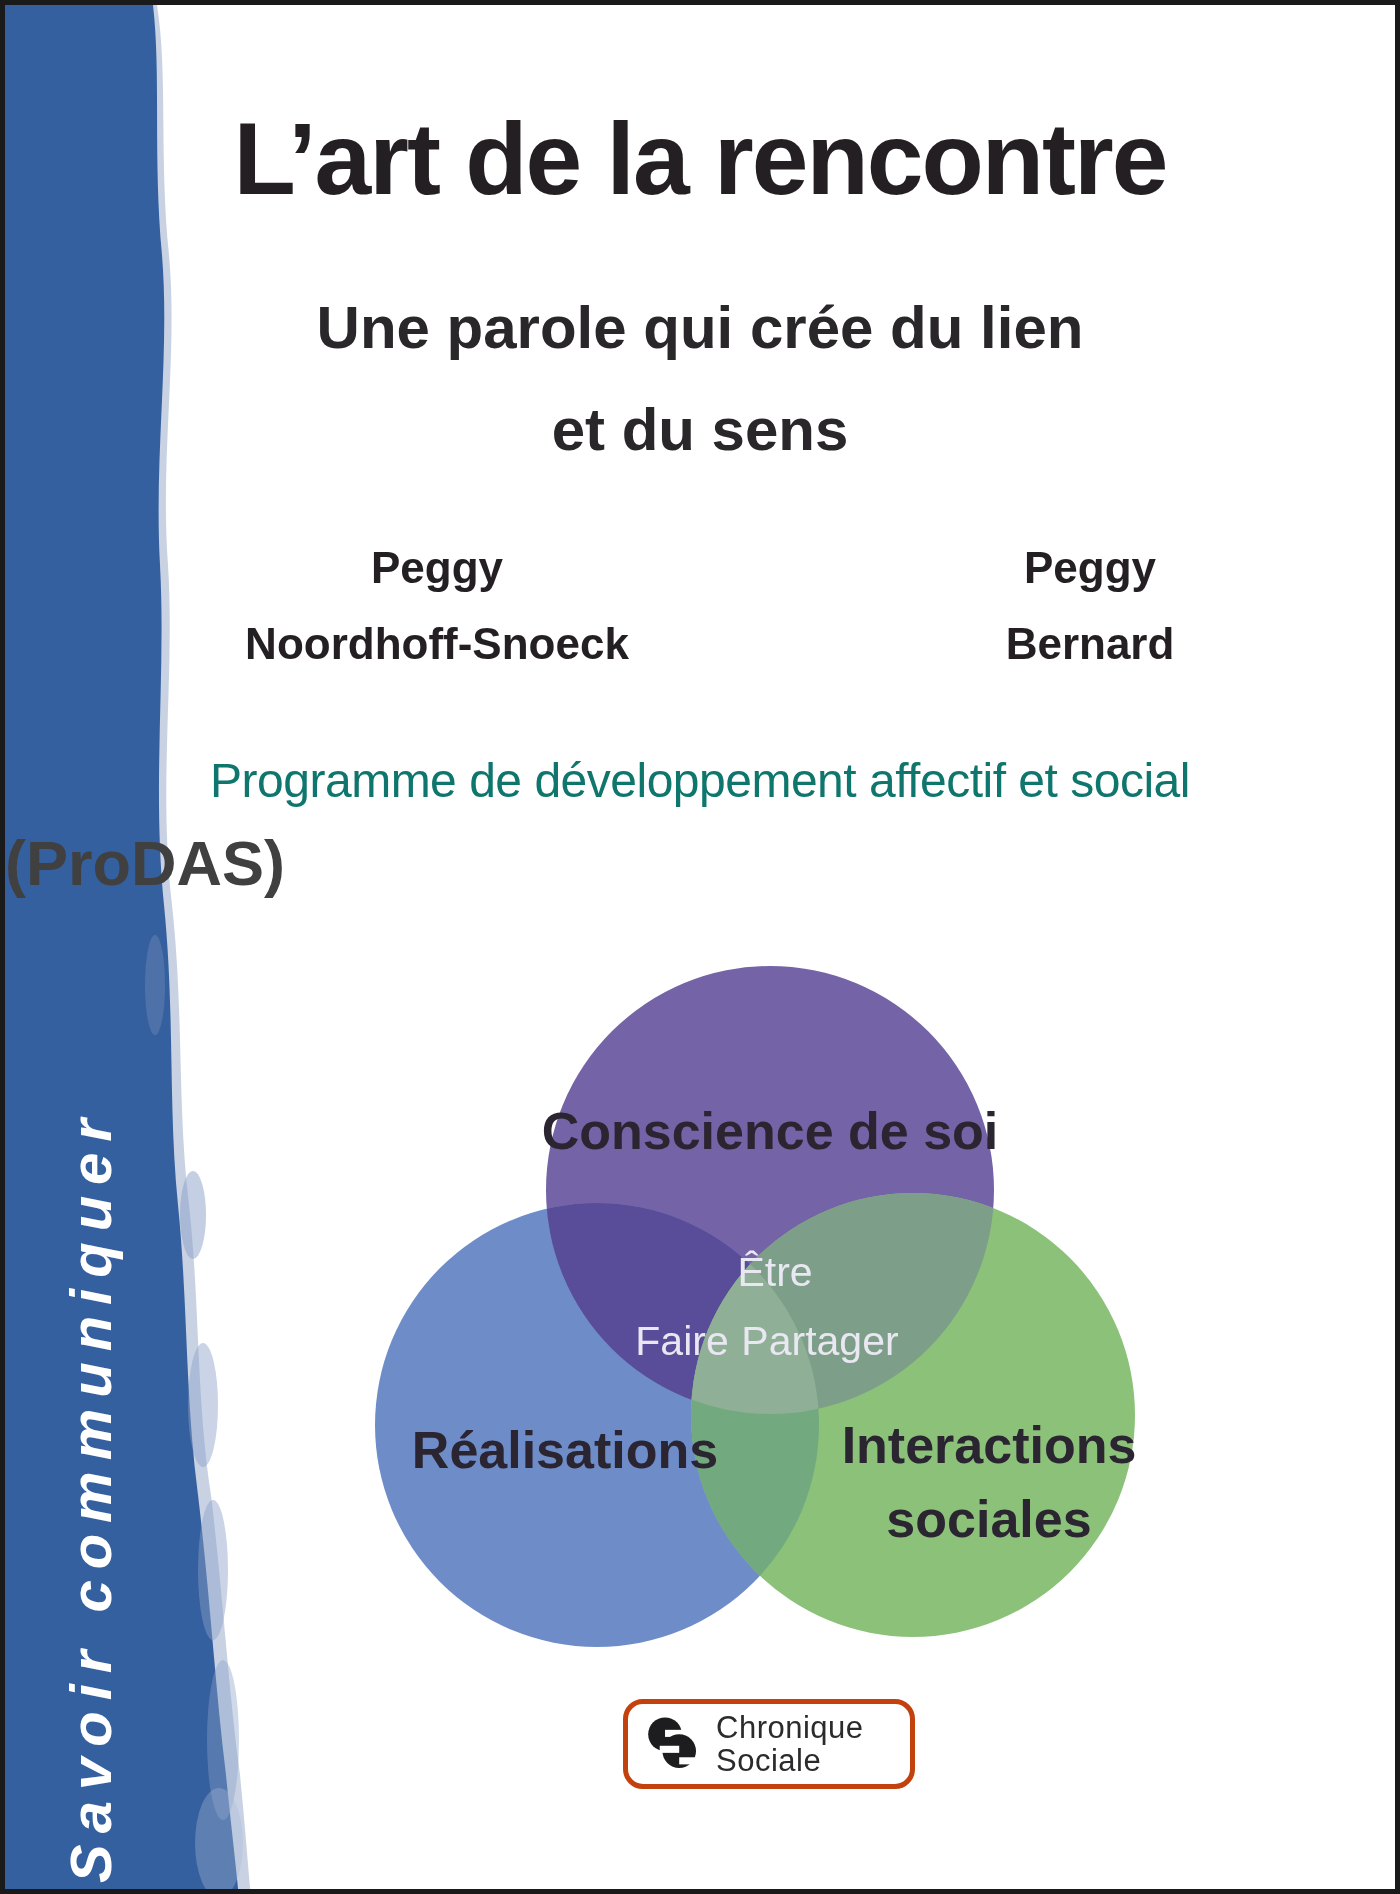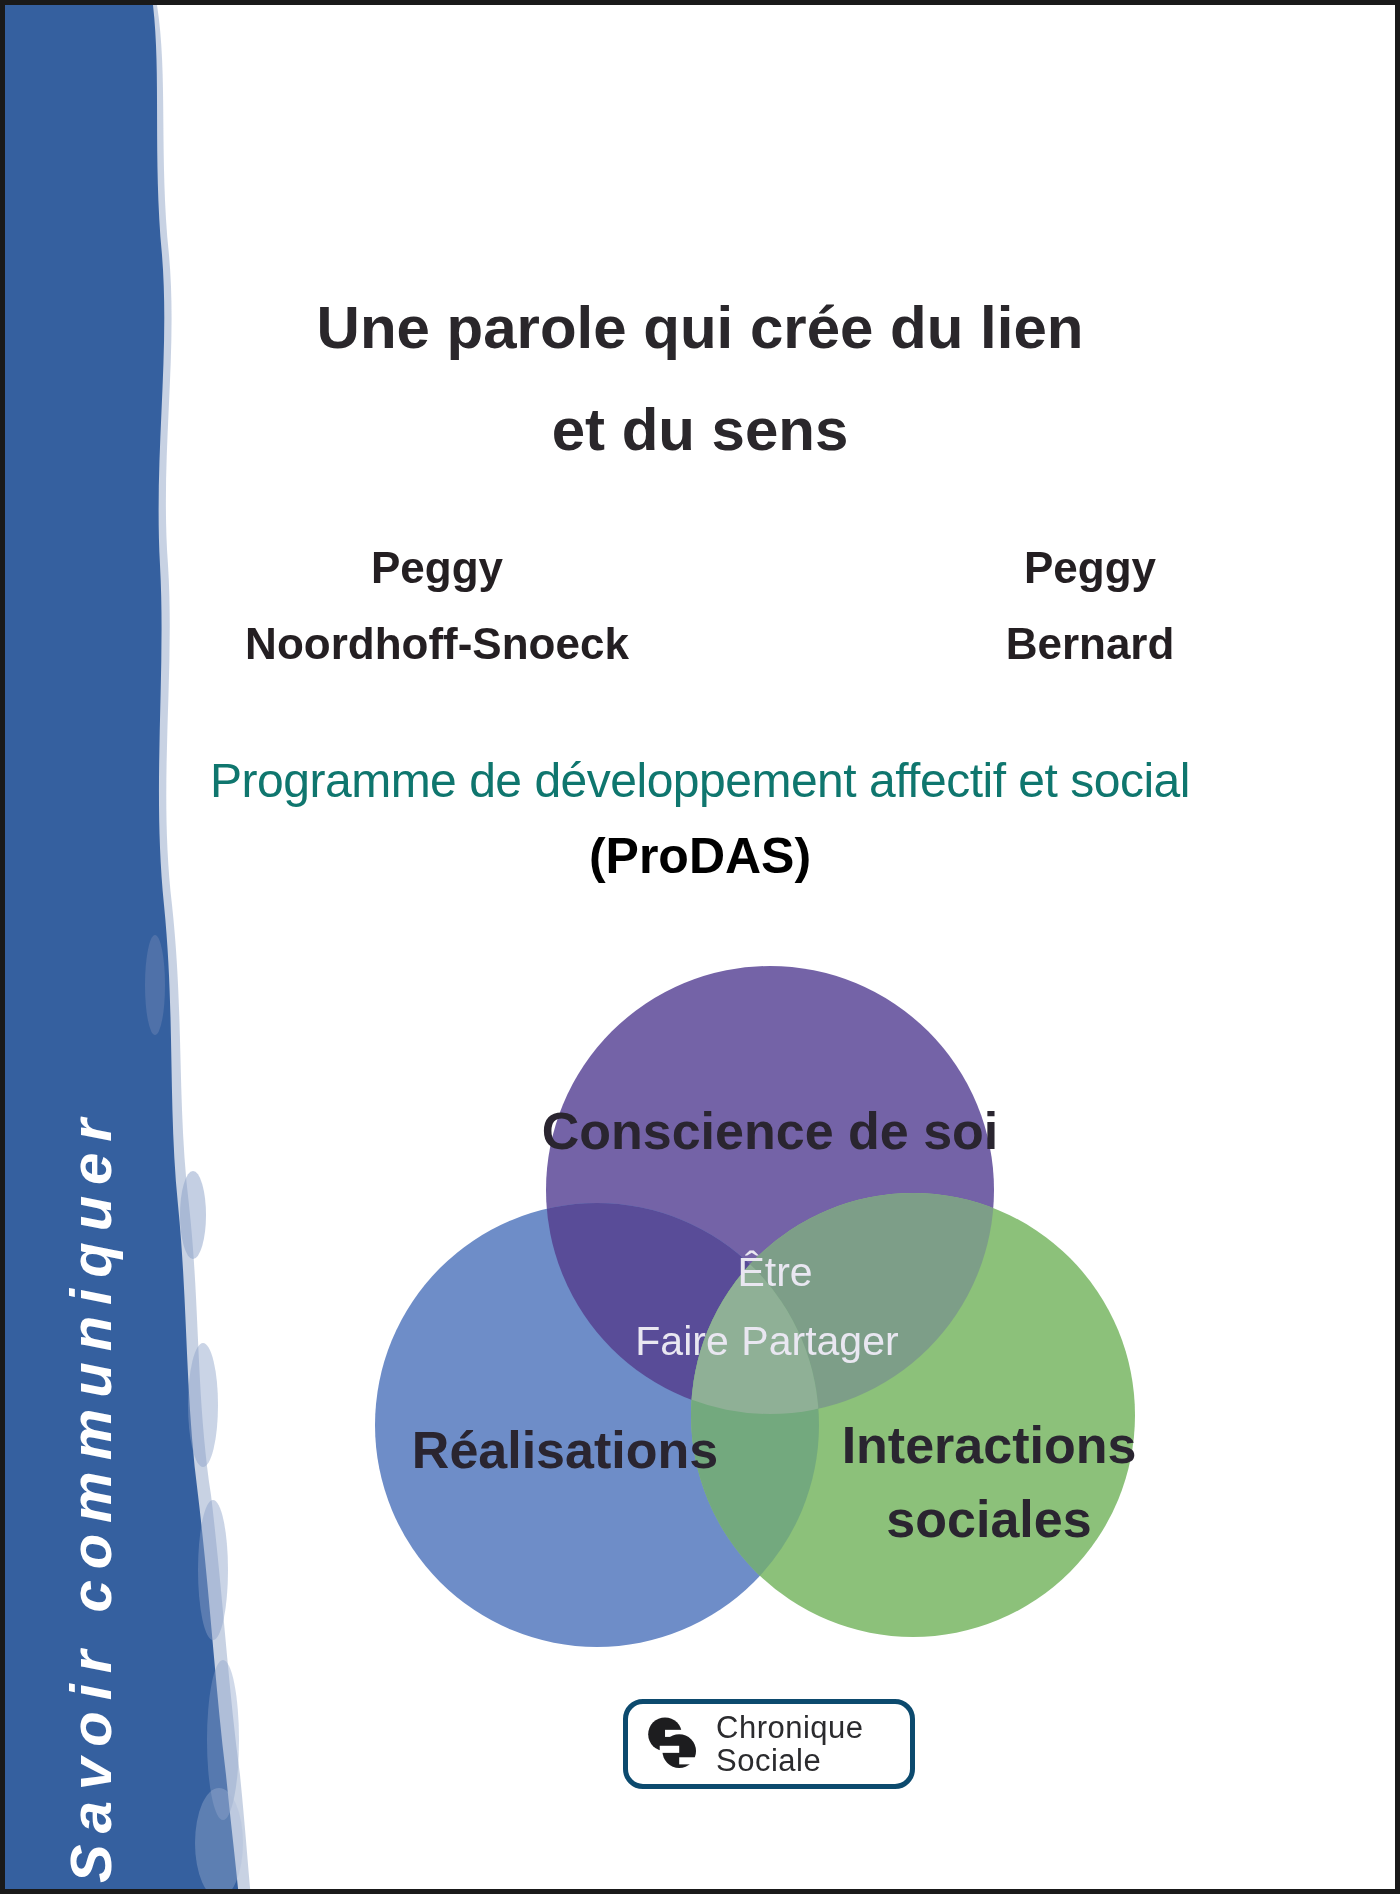--- a/index.html
+++ b/index.html
@@ -38,23 +38,23 @@
   .author-left{left:122px;width:620px;}
   .author-right{left:845px;width:480px;}
   .program{
     top:748px;left:0;width:100%;
     text-align:center;
     font-size:48px;font-weight:400;letter-spacing:-0.5px;
     color:#0f766e;
   }
   .prodas{
     top:822px;left:0;width:100%;
-    text-align:center;
-    font-size:50px;font-weight:700;
-    color:#000000;
+    text-align:left;
+    font-size:63px;font-weight:700;
+    color:#404040;
   }
 
   .v-label{
     text-align:center;
     font-weight:700;font-size:52px;
     color:#2a2530;
   }
   .v-conscience{top:1096px;left:515px;width:500px;}
   .v-realisations{top:1415px;left:310px;width:500px;}
   .v-interactions{top:1404px;left:734px;width:500px;line-height:1.42;}
@@ -78,21 +78,21 @@
     color:#ffffff;
     white-space:nowrap;
   }
 
   .logo{
     position:absolute;z-index:2;
     left:618px;top:1694px;
     width:292px;height:90px;
     box-sizing:border-box;
     background:#ffffff;
-    border:5px solid #0c4a6e;
+    border:5px solid #c2410c;
     border-radius:20px;
     display:flex;align-items:center;
     gap:12px;
     padding:4px 6px 4px 14px;
   }
   .logo-glyph{width:62px;height:62px;flex:0 0 auto;}
   .logo-text{
     font-size:31px;line-height:1.08;font-weight:400;
     color:#2b2b2e;letter-spacing:0.5px;
   }
@@ -143,20 +143,21 @@
       <g clip-path="url(#clip-green)">
         <g clip-path="url(#clip-blue)">
           <circle cx="765" cy="1185" r="224" fill="#8FB096"></circle>
         </g>
       </g>
     </g>
   </svg>
 
   <div class="savoir">Savoir communiquer</div>
 
+  <div class="txt title">L’art de la rencontre</div>
 
   <div class="txt subtitle">
     <div>Une parole qui crée du lien</div>
     <div>et du sens</div>
   </div>
 
   <div class="txt author-col author-left">
     <div>Peggy</div>
     <div>Noordhoff-Snoeck</div>
   </div>

